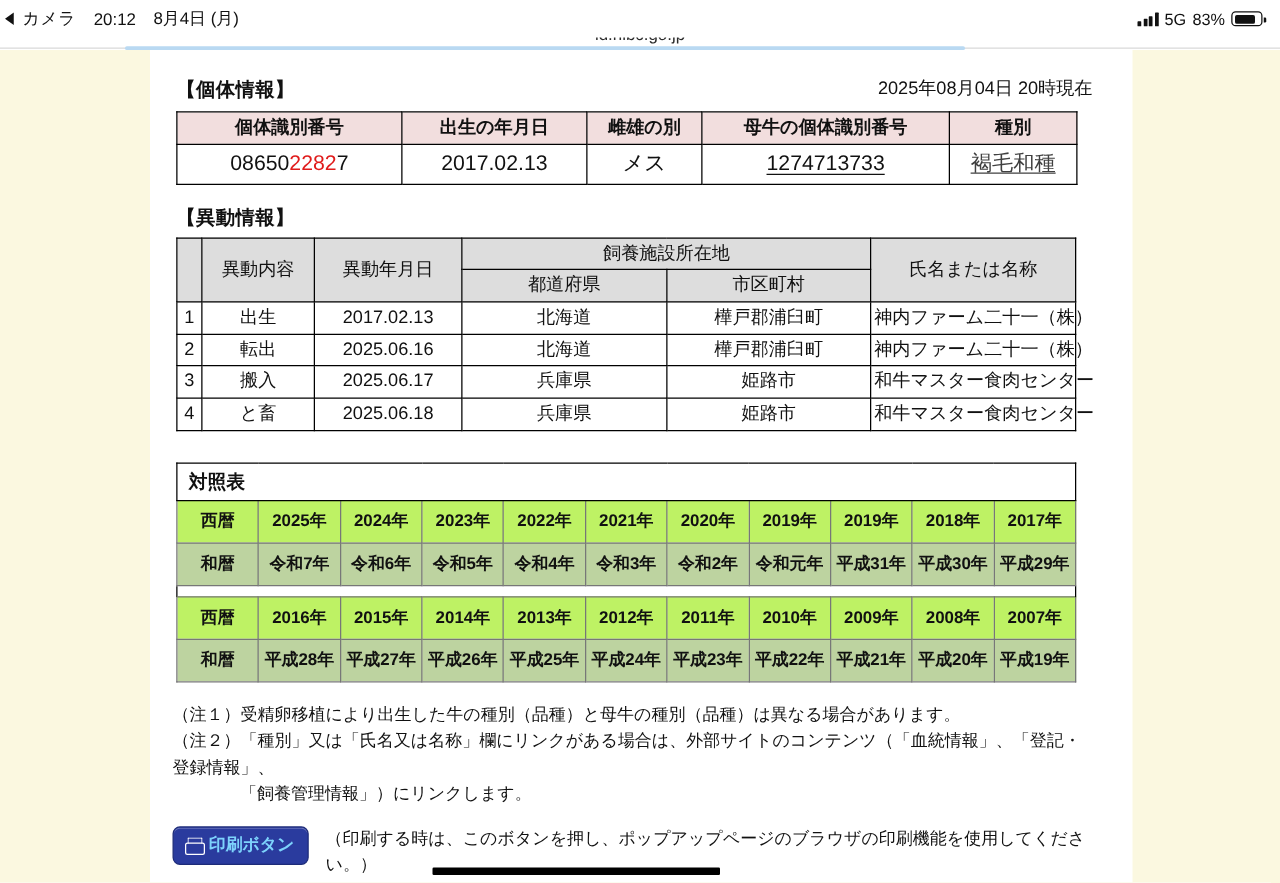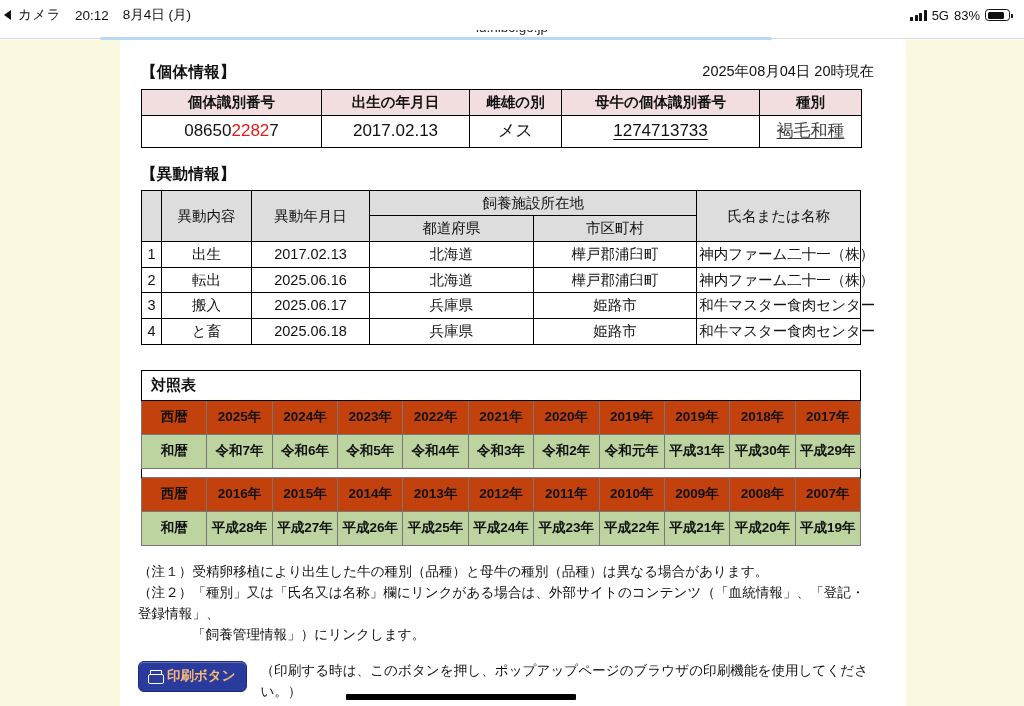--- a/index.html
+++ b/index.html
@@ -237,21 +237,21 @@
   }
   .t-taisho .caption-cell {
     border: 1.5px solid #000;
     background: #ffffff;
     text-align: left;
     padding-left: 9px;
     font-size: 15px;
     font-weight: 700;
     height: 30px;
   }
-  .t-taisho .r-seireki td { background: #c2410c; }
+  .t-taisho .r-seireki td { background: #bef264; }
   .t-taisho .r-wareki  td { background: #bdd3a0; }
   .t-taisho .lbl { width: 46px; }
   .t-taisho .spacer td {
     border-left: 1.5px solid #000;
     border-right: 1.5px solid #000;
     border-top: none;
     border-bottom: none;
     background: #ffffff;
     height: 9px;
     padding: 0;
@@ -280,21 +280,21 @@
     display: flex;
     align-items: flex-start;
     width: 745px;
   }
   .print-btn {
     flex: 0 0 auto;
     display: inline-flex;
     align-items: center;
     gap: 5px;
     background: #2a3b9e;
-    color: #fdba74;
+    color: #7dd3fc;
     border: 1px solid #1d2b78;
     border-radius: 6px;
     padding: 5px 11px 6px 9px;
     font-size: 13.5px;
     font-weight: 700;
     cursor: pointer;
     box-shadow: inset 0 1px 0 rgba(255,255,255,.28);
   }
   .printer-icon { display: inline-block; width: 14px; height: 12px; position: relative; }
   .printer-icon::before {

